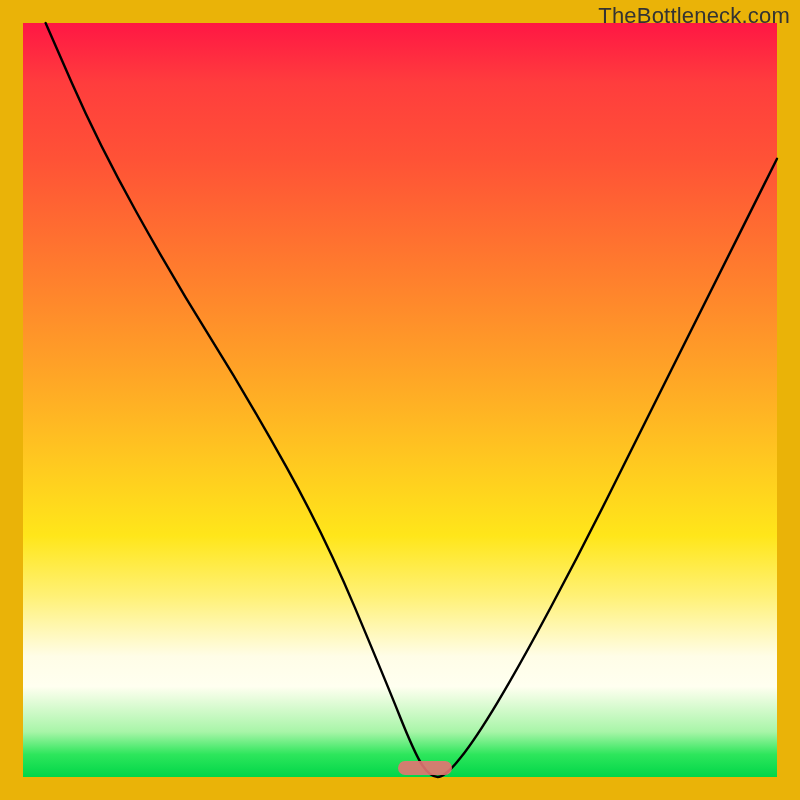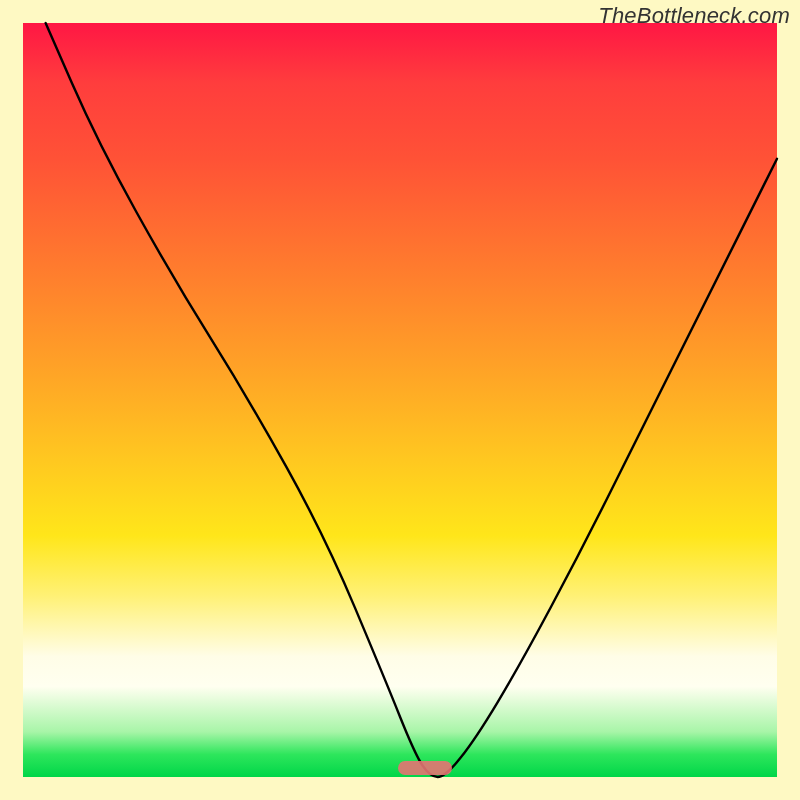--- a/index.html
+++ b/index.html
@@ -8,22 +8,21 @@
     width: 800px;
     height: 800px;
     overflow: hidden;
     background: #000;
     font-family: Arial, Helvetica, sans-serif;
   }
   .frame {
     position: relative;
     width: 800px;
     height: 800px;
-    background: #fef9c3;
-    font-style: italic;
+    background: #eab308;
   }
   .watermark {
     position: absolute;
     top: 3px;
     right: 10px;
     color: #333;
     font-size: 22px;
     font-weight: 500;
     letter-spacing: 0.2px;
     z-index: 10;

